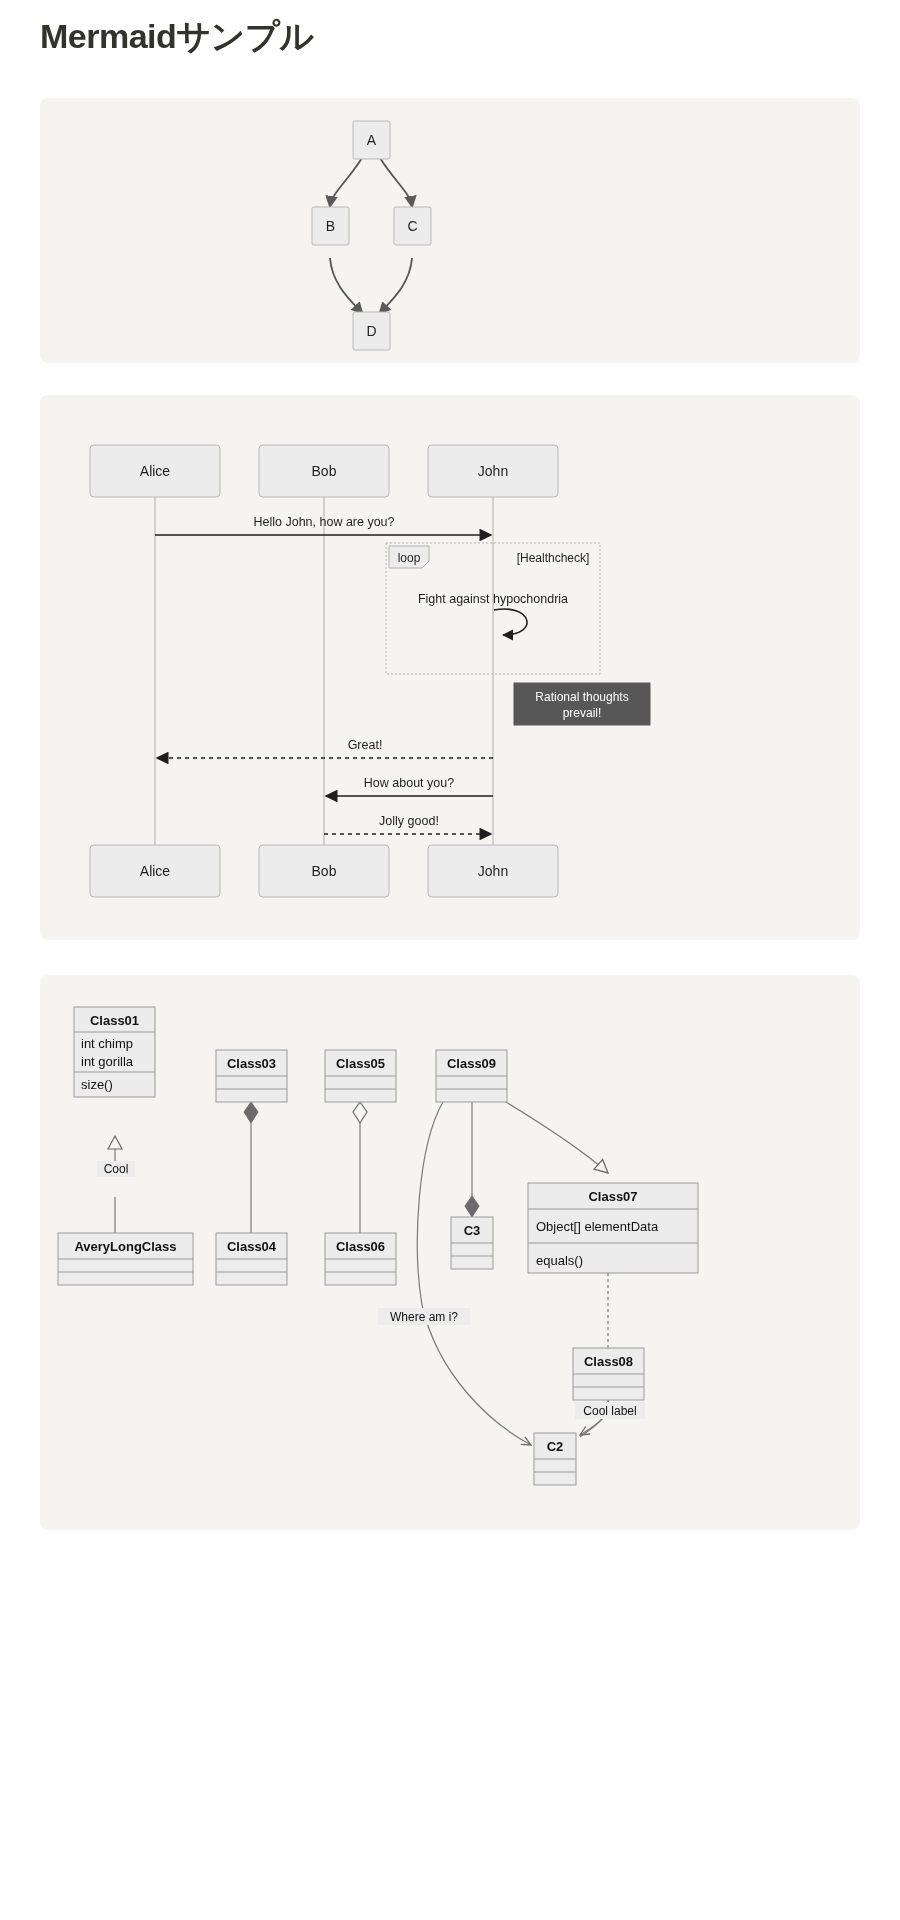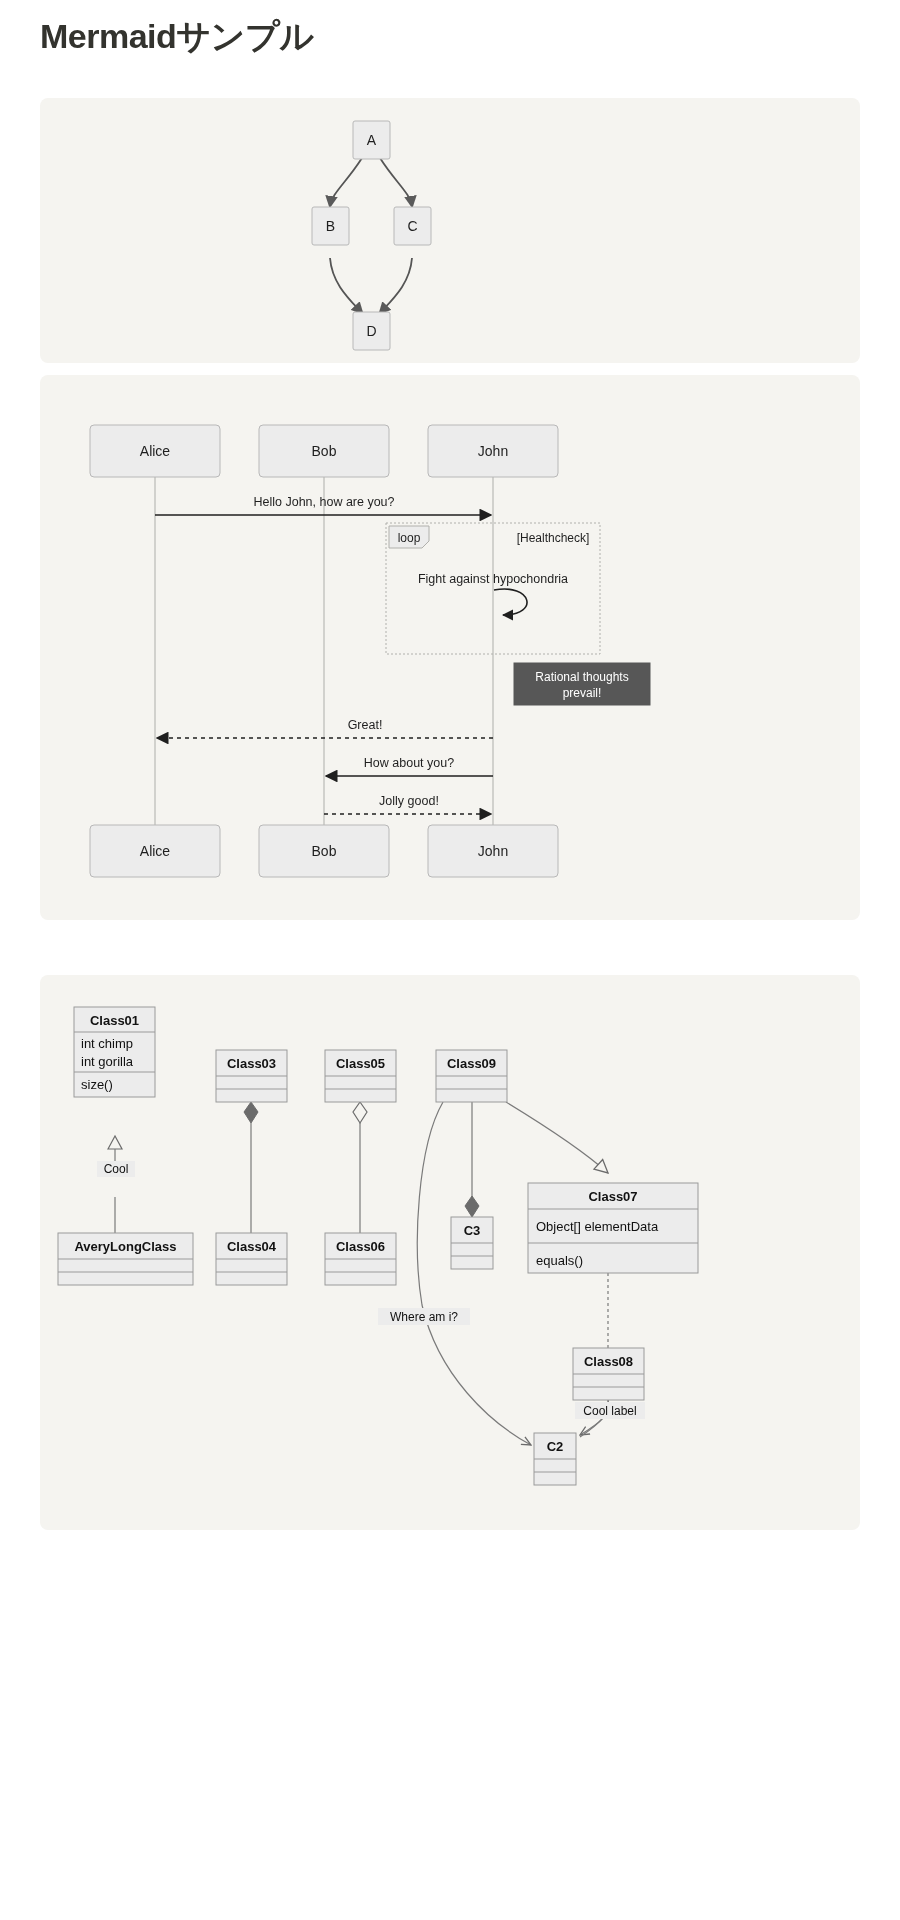--- a/index.html
+++ b/index.html
@@ -12,21 +12,21 @@
   .page{width:900px;height:1920px;position:relative;box-sizing:border-box;}
   .page-title{
     position:absolute;left:40px;top:14px;
     font-size:34px;font-weight:bold;color:#33332e;letter-spacing:-0.5px;
   }
   .panel{
     position:absolute;left:40px;width:820px;
     background:#f5f4f0;border-radius:8px;overflow:hidden;
   }
   #panel-flow{top:98px;height:265px;}
-  #panel-seq{top:375px;height:545px;}
+  #panel-seq{top:395px;height:545px;}
   #panel-class{top:975px;height:555px;}
   .panel svg{display:block;width:100%;height:100%;}
   .mtext{font-family:"Liberation Sans", sans-serif;fill:#1f1f1f;}
   .node-rect{fill:#ececec;stroke:#b8b8b8;stroke-width:1;}
   .edge-path{fill:none;stroke:#555555;stroke-width:1.8;}
   .edge-thin{fill:none;stroke:#7a7a7a;stroke-width:1.2;}
   .lifeline{stroke:#b9b9b6;stroke-width:1.2;}
   .msg-solid{stroke:#1f1f1f;stroke-width:1.6;fill:none;}
   .msg-dash{stroke:#1f1f1f;stroke-width:1.6;fill:none;stroke-dasharray:4 4;}
   .loopbox{fill:none;stroke:#b0b0ac;stroke-width:1;stroke-dasharray:2 2;}

